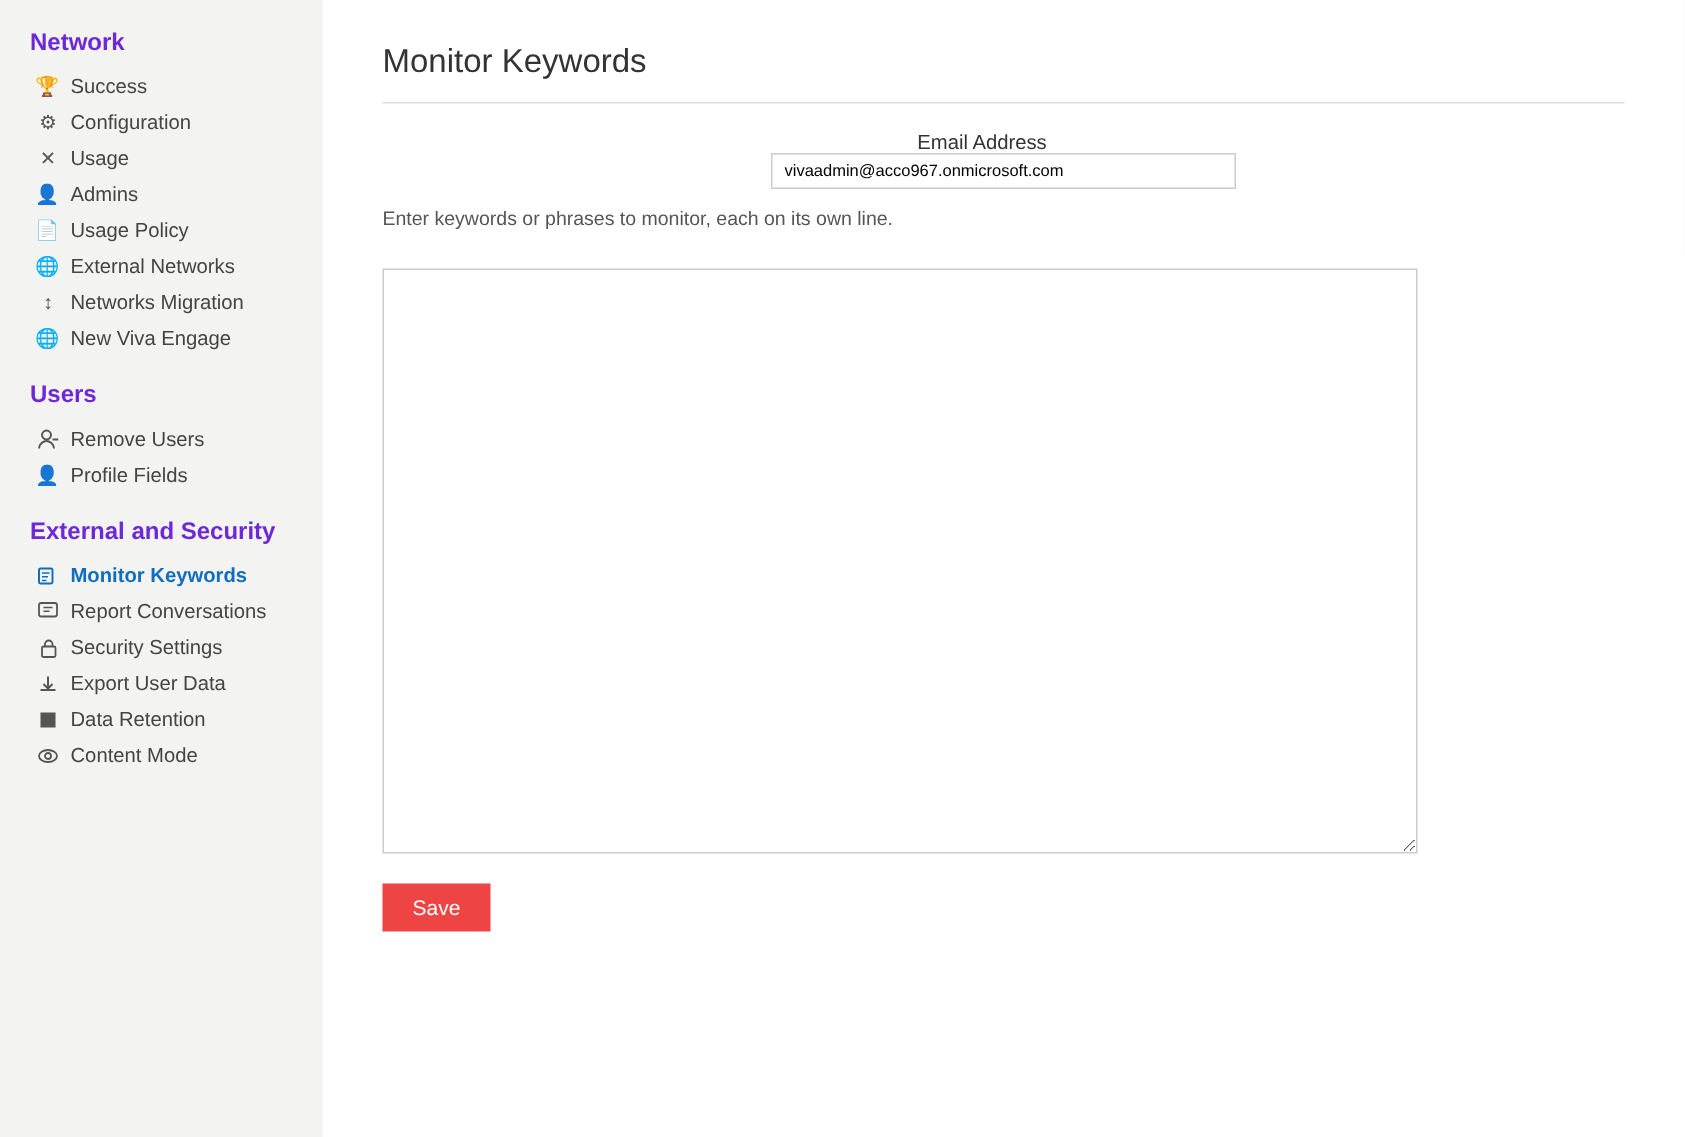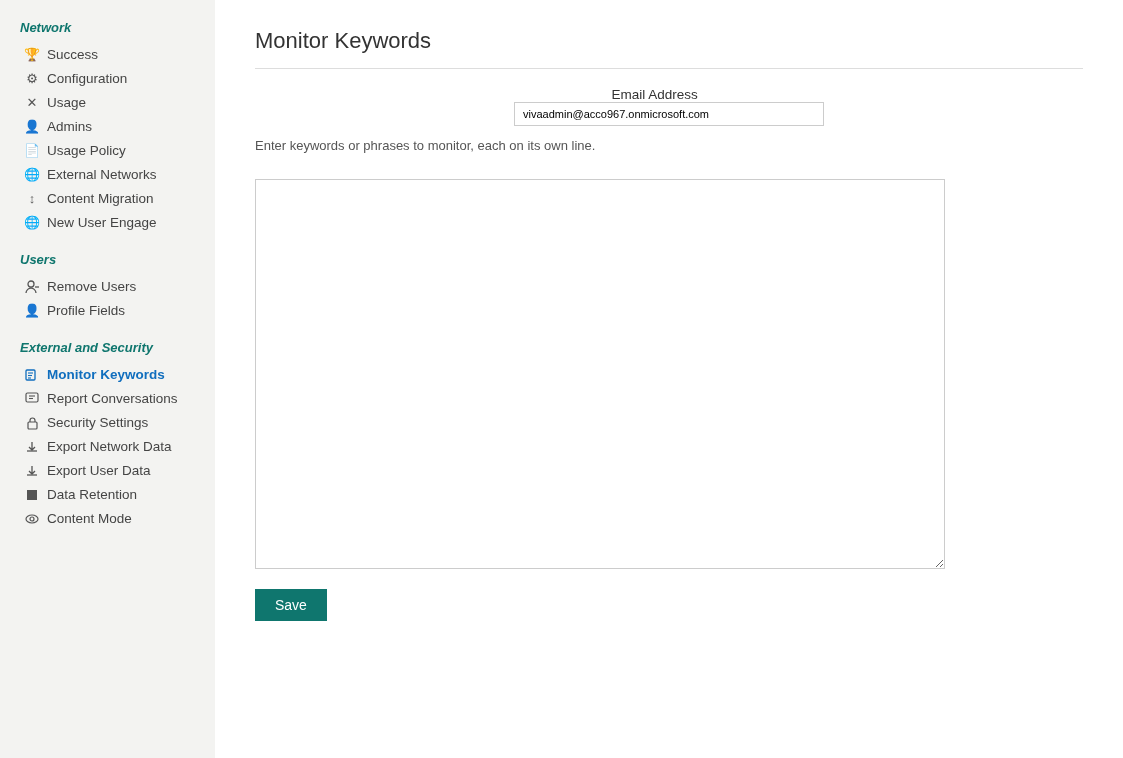--- a/index.html
+++ b/index.html
@@ -12,27 +12,26 @@
       min-height: 758px;
     }
     .sidebar {
       width: 215px;
       min-width: 215px;
       background: #f3f3f1;
       padding: 20px 0 20px 20px;
       border-right: none;
     }
     .sidebar-section-title {
-      font-size: 13px;
+      font-size: 16px;
       font-weight: 600;
-      color: #0f766e;
+      color: #6d28d9;
       margin-bottom: 8px;
       margin-top: 18px;
       display: block;
-      font-style: italic;
     }
     .sidebar-section-title:first-child {
       margin-top: 0;
     }
     .sidebar-item {
       display: flex;
       align-items: center;
       padding: 4px 6px 4px 2px;
       cursor: pointer;
       color: #444;
@@ -104,21 +103,21 @@
       border: 1px solid #ccc;
       resize: vertical;
       font-size: 13.5px;
       padding: 8px;
       outline: none;
       background: #fff;
       display: block;
       margin-bottom: 20px;
     }
     .save-button {
-      background: #0f766e;
+      background: #ef4444;
       color: #fff;
       border: none;
       padding: 8px 20px;
       font-size: 14px;
       cursor: pointer;
       font-weight: 500;
     }
   </style>
 </head>
 <body>
@@ -145,25 +144,25 @@
   <a class="sidebar-item">
     <span class="icon">📄</span>
     <span>Usage Policy</span>
   </a>
   <a class="sidebar-item">
     <span class="icon">🌐</span>
     <span>External Networks</span>
   </a>
   <a class="sidebar-item">
     <span class="icon">↕</span>
-    <span>Content Migration</span>
+    <span>Networks Migration</span>
   </a>
   <a class="sidebar-item">
     <span class="icon">🌐</span>
-    <span>New User Engage</span>
+    <span>New Viva Engage</span>
   </a>
 
   <span class="sidebar-section-title">Users</span>
 
   <a class="sidebar-item">
     <span class="icon">
       <svg width="14" height="14" viewBox="0 0 14 14" fill="none">
           <circle cx="6" cy="4" r="3" stroke="#555" stroke-width="1.3"></circle>
           <path d="M1 13c0-3 3-5 5-5s5 2 5 5" stroke="#555" stroke-width="1.3"></path>
           <line x1="10" y1="7" x2="14" y2="7" stroke="#555" stroke-width="1.3"></line>
@@ -208,29 +207,20 @@
     </span>
     <span>Security Settings</span>
   </a>
   <a class="sidebar-item">
     <span class="icon">
       <svg width="14" height="14" viewBox="0 0 14 14" fill="none">
           <path d="M7 2v7M4 7l3 3 3-3" stroke="#555" stroke-width="1.3"></path>
           <path d="M2 11h10" stroke="#555" stroke-width="1.3"></path>
         </svg>
     </span>
-    <span>Export Network Data</span>
-  </a>
-  <a class="sidebar-item">
-    <span class="icon">
-      <svg width="14" height="14" viewBox="0 0 14 14" fill="none">
-          <path d="M7 2v7M4 7l3 3 3-3" stroke="#555" stroke-width="1.3"></path>
-          <path d="M2 11h10" stroke="#555" stroke-width="1.3"></path>
-        </svg>
-    </span>
     <span>Export User Data</span>
   </a>
   <a class="sidebar-item">
     <span class="icon">
       <svg width="14" height="14" viewBox="0 0 14 14">
           <rect x="2" y="2" width="10" height="10" fill="#555"></rect>
         </svg>
     </span>
     <span>Data Retention</span>
   </a>

